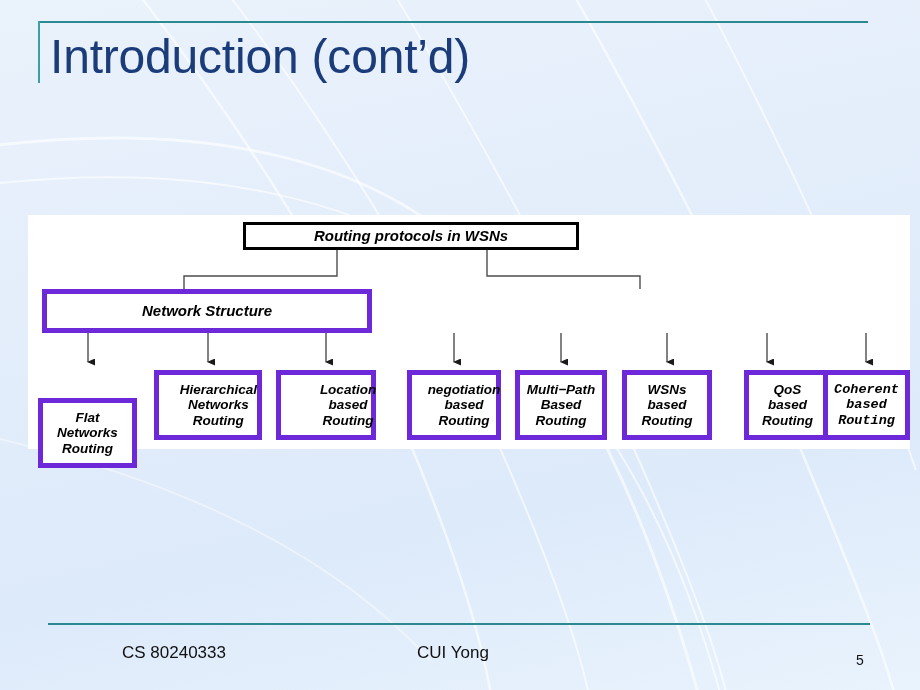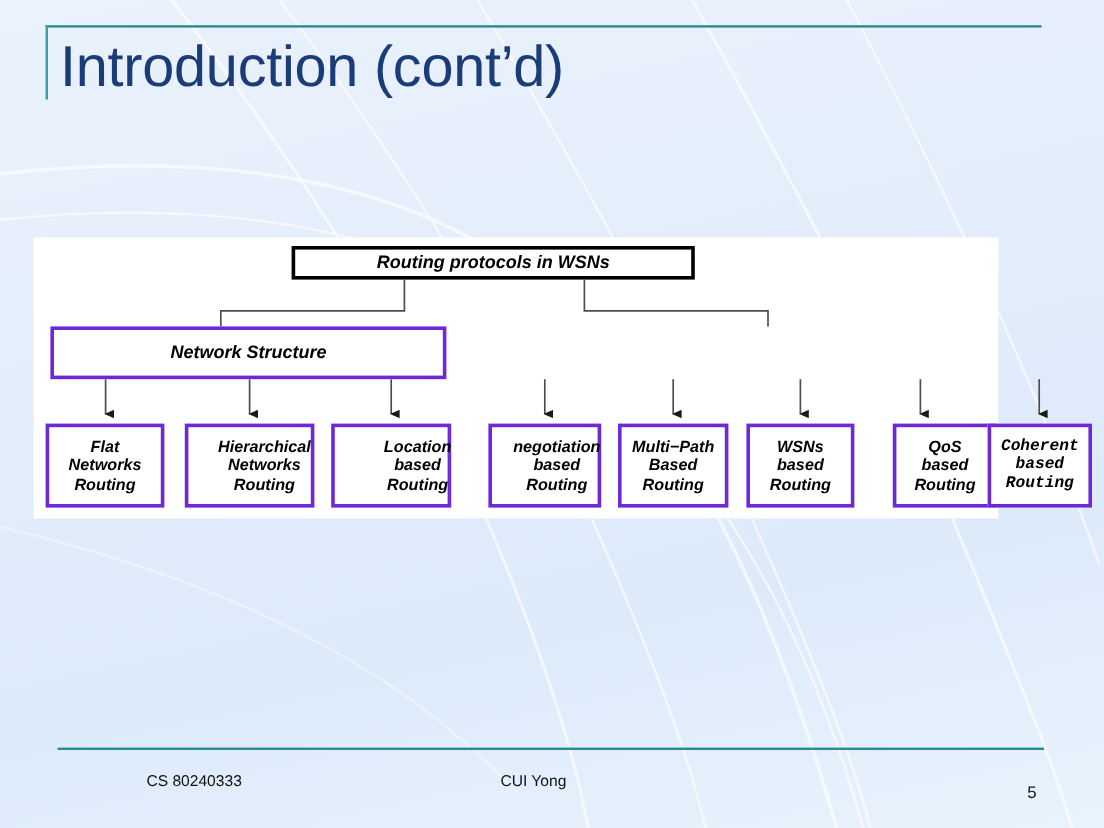--- a/index.html
+++ b/index.html
@@ -60,31 +60,31 @@
     color: #1b3c7a;
     font-weight: 400;
     letter-spacing: -0.2px;
     white-space: nowrap;
   }
 
   
   #diagram-panel {
     position: absolute;
     left: 28px;
-    top: 198px;
-    width: 804px;
+    top: 215px;
+    width: 882px;
     height: 234px;
     background: #ffffff;
   }
 
   .node {
     position: absolute;
     box-sizing: border-box;
     background: #ffffff;
-    border: 3px solid #6d28d9;
+    border: 5px solid #6d28d9;
     display: flex;
     align-items: center;
     justify-content: center;
     text-align: center;
     font-style: italic;
     font-weight: bold;
     color: #000000;
   }
   .node.root {
     border: 3px solid #000000;
@@ -118,21 +118,21 @@
     height: 44px;
     font-size: 15px;
   }
   
   .leaf {
     top: 155px;   
     height: 70px;
     font-size: 13.5px;
   }
 
-  #leaf-flat        { left: 10px;  width: 99px; }
+  #leaf-flat        { left: 10px;  width: 99px; margin-top: 28px; }
   #leaf-hierarchical{ left: 126px; width: 108px; justify-content: flex-end; }
   #leaf-location    { left: 248px; width: 100px; padding-left: 44px; }
   #leaf-negotiation { left: 379px; width: 94px; padding-left: 20px; }
   #leaf-multipath   { left: 487px; width: 92px; }
   #leaf-query       { left: 594px; width: 90px; }
   #leaf-qos         { left: 696px; width: 87px; margin-left: 20px; }
   #leaf-coherent    { left: 795px; width: 87px; font-family: Liberation Mono, monospace; }
 
   #connectors {
     position: absolute;
@@ -146,21 +146,21 @@
   #footer-rule {
     position: absolute;
     left: 48px;
     top: 623px;
     width: 822px;
     height: 2px;
     background: #2b8a8f;
   }
   .footer-text {
     position: absolute;
-    font-size: 13px;
+    font-size: 17px;
     color: #111111;
     white-space: nowrap;
   }
   #footer-course { left: 122px; top: 643px; }
   #footer-author { left: 417px; top: 643px; }
   #page-number   { left: 856px; top: 652px; font-size: 14px; }
 </style>
 </head>
 <body>
 

